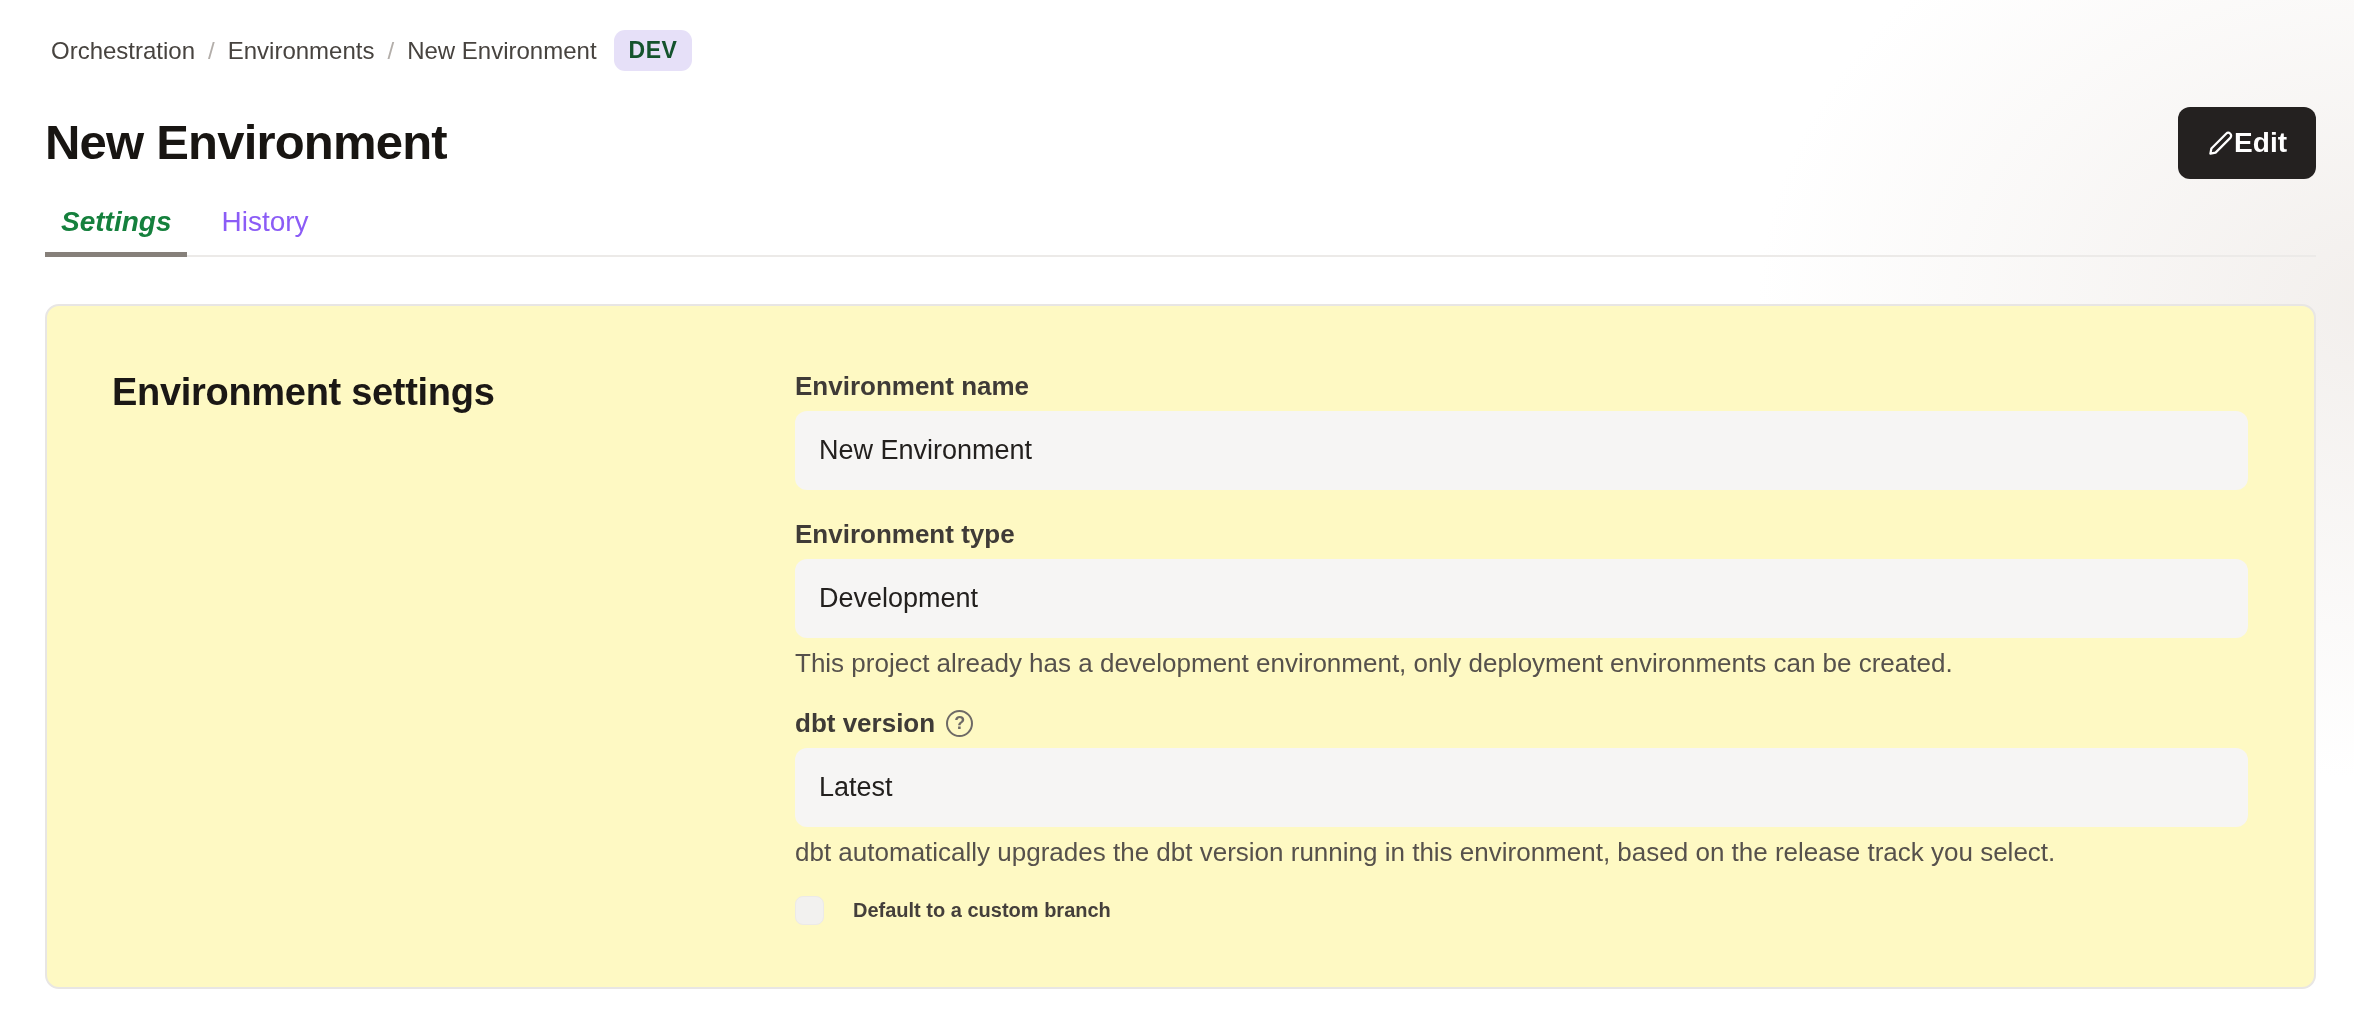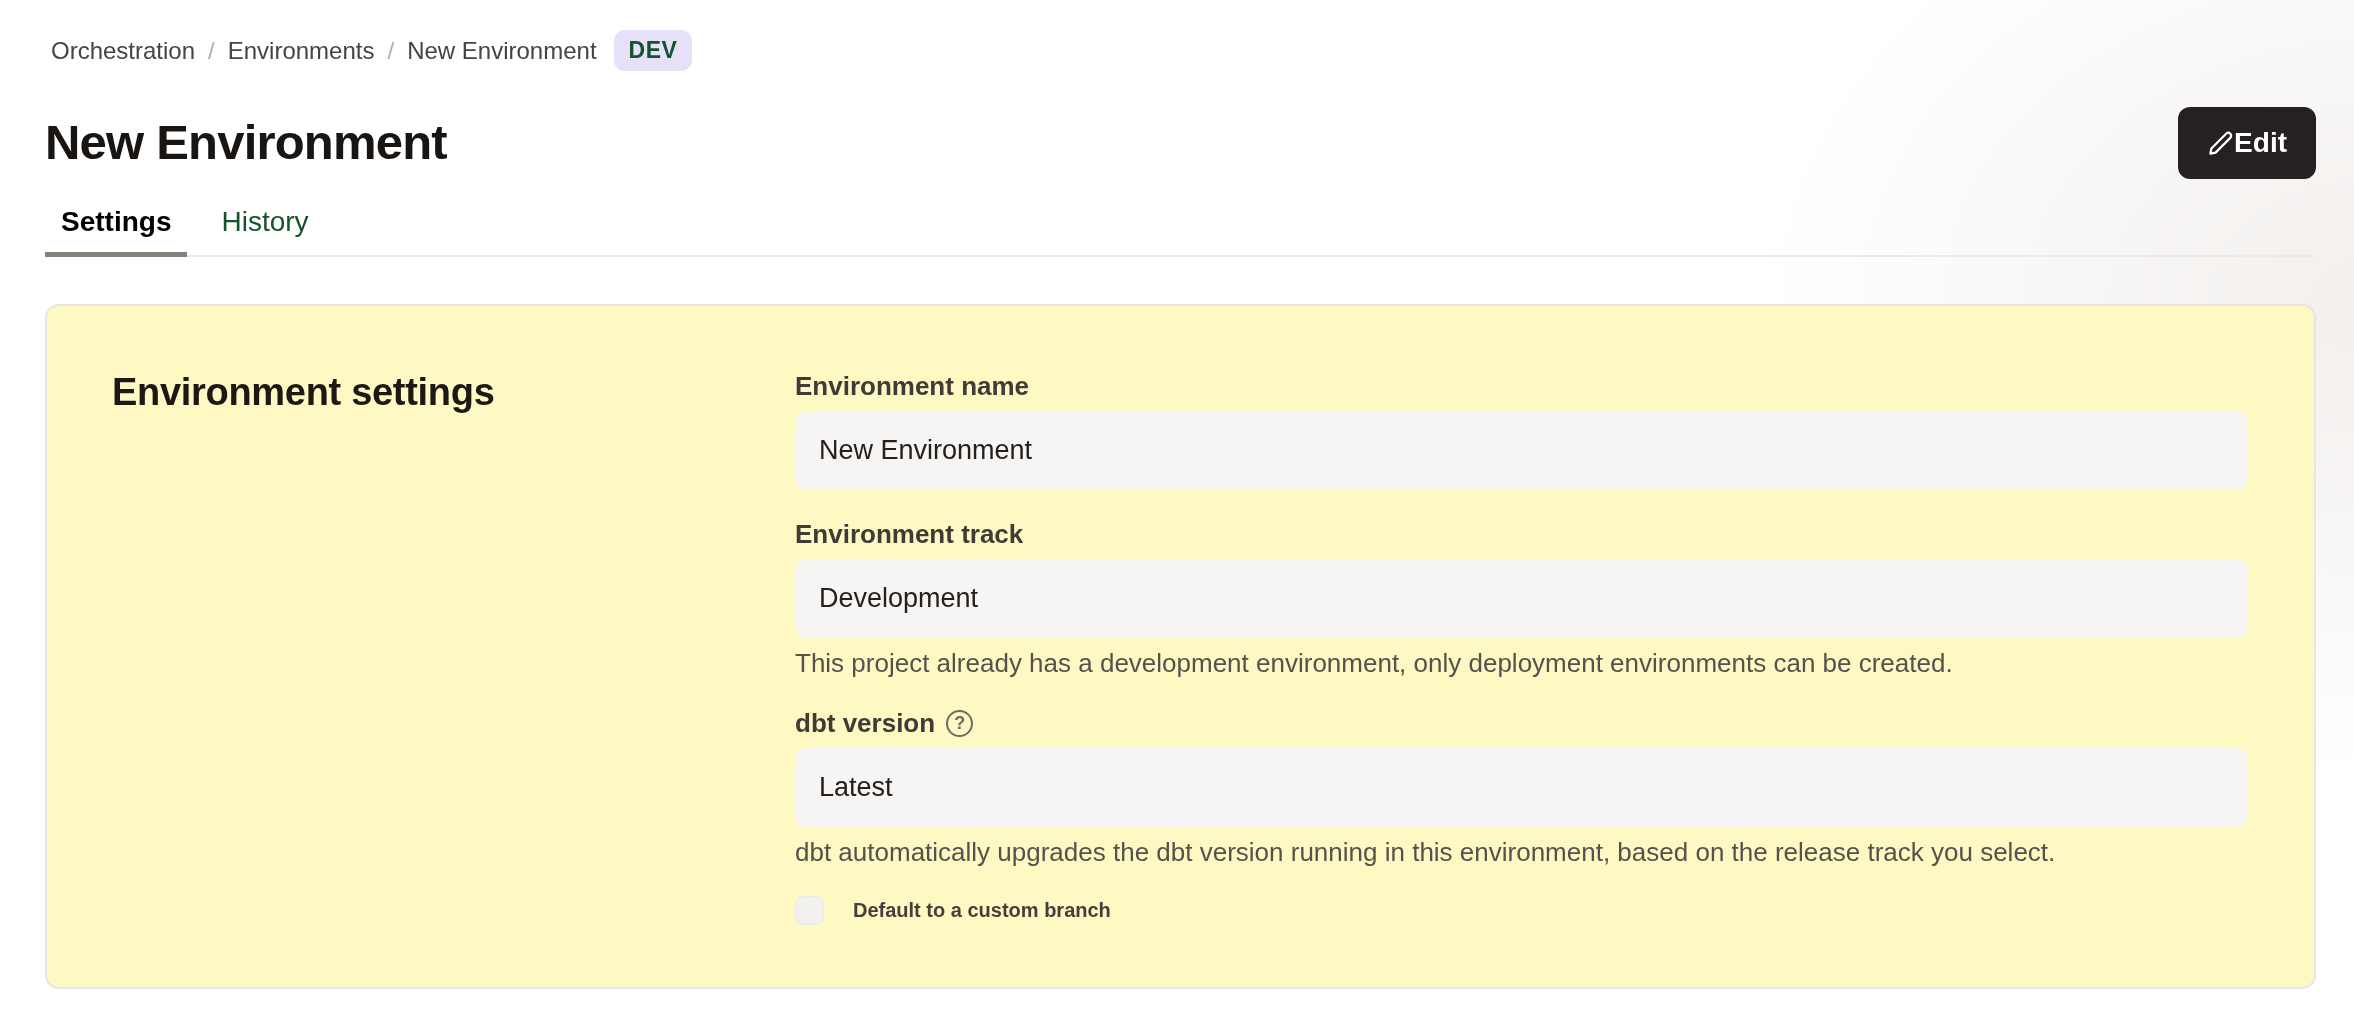--- a/index.html
+++ b/index.html
@@ -49,25 +49,26 @@
 
   
   .tabs {
     margin-top: 26px;
     display: flex; gap: 18px;
     border-bottom: 2px solid #eceae8;
   }
   .tab {
     font-size: 28px; padding: 0 16px 13px 16px; cursor: pointer;
     border-bottom: 5px solid transparent; margin-bottom: -2px;
-    color: #14532d; font-weight: 500; line-height: 34px;
+    color: #8b5cf6; font-weight: 500; line-height: 34px;
   }
   .tab.active {
-    color: #000000; font-weight: 600;
+    color: #15803d; font-weight: 600;
     border-bottom-color: #86807a;
+    font-style: italic;
   }
 
   
   .card {
     margin-top: 47px;
     background: #fef9c3;
     border: 2px solid #e8e6e4;
     border-radius: 14px;
     min-height: 678px;
     display: flex;
@@ -153,21 +154,21 @@
     </div>
 
     <div class="card-right">
 
       <div class="field">
         <div class="field-label">Environment name</div>
         <input class="text-input" type="text" value="New Environment" style="">
       </div>
 
       <div class="field">
-        <div class="field-label">Environment track</div>
+        <div class="field-label">Environment type</div>
         <input class="text-input" type="text" value="Development" style="">
         <div class="helper">This project already has a development environment, only deployment environments can be created.</div>
       </div>
 
       <div class="field">
         <div class="field-label">
           <span>dbt version</span>
           <span class="help-icon">?</span>
         </div>
         <input class="text-input" type="text" value="Latest" style="">

